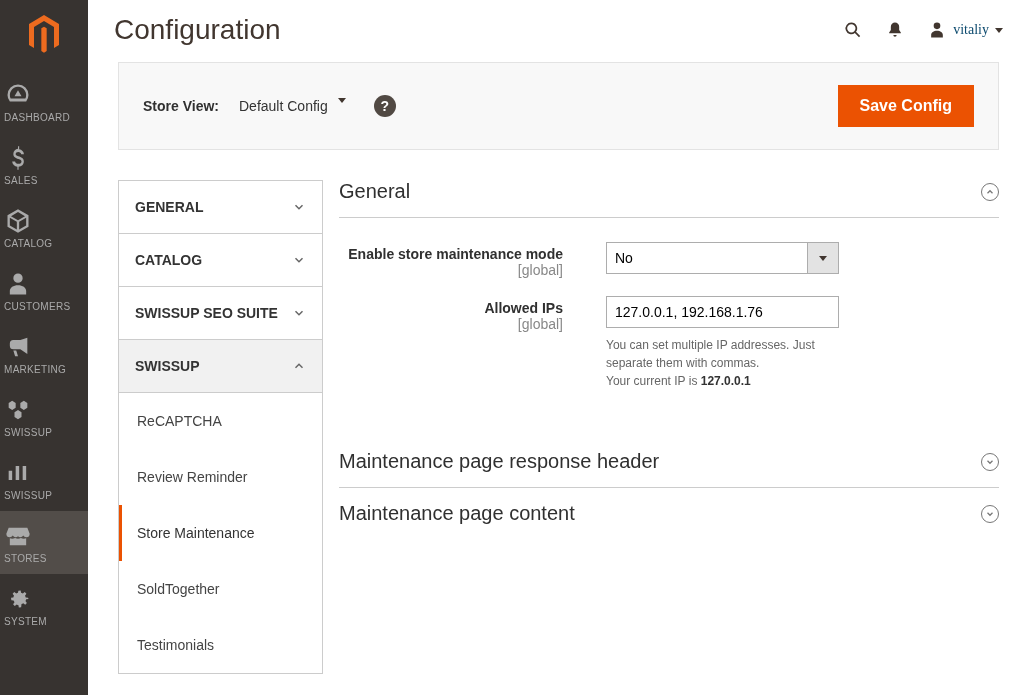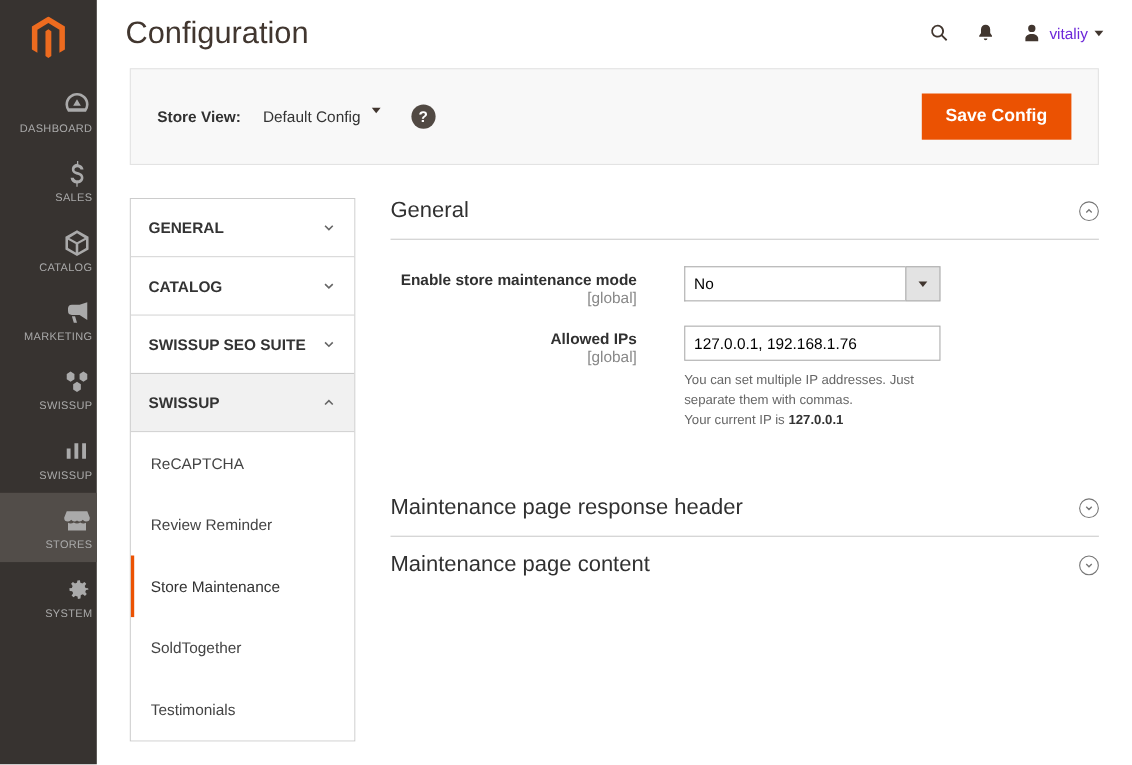--- a/index.html
+++ b/index.html
@@ -4,43 +4,43 @@
 <style>
   * { box-sizing: border-box; margin: 0; padding: 0; }
   body { font-family: 'Helvetica Neue', Arial, sans-serif; font-size: 14px; color: #333; background: #fff; }
   
   .app { display: flex; min-height: 695px; }
   
   
   .sidebar { width: 88px; background: #373330; color: #aaa; display: flex; flex-direction: column; }
   .logo { height: 70px; display: flex; align-items: center; justify-content: center; }
   .logo svg { width: 36px; height: 40px; }
-  .nav-item { display: flex; flex-direction: column; align-items: flex-end; justify-content: center; padding: 12px 4px 10px; cursor: pointer; color: #aaa; font-size: 10px; letter-spacing: 0.3px; }
+  .nav-item { display: flex; flex-direction: column; align-items: flex-start; justify-content: center; padding: 12px 4px 10px; cursor: pointer; color: #aaa; font-size: 10px; letter-spacing: 0.3px; }
   .nav-item.active { background: #524d49; }
   .nav-icon { width: 28px; height: 26px; display: flex; align-items: center; justify-content: center; margin-bottom: 4px; fill: #aaa; }
   .nav-label { text-align: center; font-size: 10px; }
   
   
   .main { flex: 1; display: flex; flex-direction: column; }
   
   .topbar { display: flex; align-items: center; padding: 14px 26px 10px; }
   .page-title { font-size: 28px; color: #41362f; font-weight: 400; flex: 1; }
   .topbar-actions { display: flex; align-items: center; gap: 22px; }
   .top-icon { width: 20px; height: 20px; fill: #41362f; cursor: pointer; }
-  .user { display: flex; align-items: center; gap: 6px; font-size: 14px; color: #6d28d9; cursor: pointer; }
+  .user { display: flex; align-items: center; gap: 6px; font-size: 14px; color: #0c4a6e; cursor: pointer; font-family: Liberation Serif, serif; }
   .user-icon { width: 20px; height: 20px; fill: #41362f; }
   .caret-down { width: 0; height: 0; border-left: 4px solid transparent; border-right: 4px solid transparent; border-top: 5px solid #41362f; }
   
   .toolbar { background: #f8f8f8; border: 1px solid #e3e3e3; margin: 6px 30px 0; padding: 22px 24px; display: flex; align-items: center; }
   .scope-label { font-weight: 600; margin-right: 20px; color: #303030; }
   .scope-value { display: inline-flex; align-items: flex-start; gap: 10px; cursor: pointer; color: #333; }
   .help-icon { width: 22px; height: 22px; background: #514943; border-radius: 50%; color: #fff; display: flex; align-items: center; justify-content: center; font-weight: 700; margin-left: 28px; font-size: 14px; cursor: pointer; }
   .save-btn { margin-left: auto; background: #eb5202; color: #fff; border: 0; padding: 12px 22px; font-size: 16px; font-weight: 600; cursor: pointer; }
   
-  .content { display: flex; padding: 30px 30px 0; gap: 32px; align-items: flex-start; }
+  .content { display: flex; padding: 30px 30px 0; gap: 16px; align-items: flex-start; }
   
   
   .config-tabs { width: 205px; border: 1px solid #ccc; }
   .tab-section { border-bottom: 1px solid #ccc; padding: 18px 16px; display: flex; align-items: center; justify-content: space-between; cursor: pointer; font-weight: 600; color: #333; background: #fff; }
   .tab-section:last-child { border-bottom: 0; }
   .tab-section.expanded { background: #f1f1f1; }
   .chev { width: 14px; height: 14px; }
   .sub-items { background: #fff; }
   .sub-item { padding: 20px 18px; cursor: pointer; color: #444; border-bottom: 0; position: relative; }
   .sub-item.active { border-left: 3px solid #eb5202; padding-left: 15px; font-weight: 400; color: #333; }
@@ -99,20 +99,28 @@
       <div class="nav-icon">
           <svg viewBox="0 0 24 24">
             <path d="M12 2L3 7v10l9 5 9-5V7zm0 2.3L18 8l-6 3.4L6 8zm-7 5l6 3.4v6.6l-6-3.4zm14 0v6.6l-6 3.4v-6.6z"></path>
           </svg>
         </div>
       <div class="nav-label">CATALOG</div>
     </div>
     <div class="nav-item">
       <div class="nav-icon">
           <svg viewBox="0 0 24 24">
+            <path d="M12 3a4 4 0 110 8 4 4 0 010-8zm0 10c4 0 7 2 7 5v3H5v-3c0-3 3-5 7-5z"></path>
+          </svg>
+        </div>
+      <div class="nav-label">CUSTOMERS</div>
+    </div>
+    <div class="nav-item">
+      <div class="nav-icon">
+          <svg viewBox="0 0 24 24">
             <path d="M20 4v14l-6-4H8a3 3 0 01-3-3V9a3 3 0 013-3h6zM8 15l1.5 5H12l-1.5-5z"></path>
           </svg>
         </div>
       <div class="nav-label">MARKETING</div>
     </div>
     <div class="nav-item">
       <div class="nav-icon">
           <svg viewBox="0 0 24 24">
             <path d="M7 4l3 2v4l-3 2-3-2V6zm10 0l3 2v4l-3 2-3-2V6zm-5 8l3 2v4l-3 2-3-2v-4z"></path>
           </svg>

